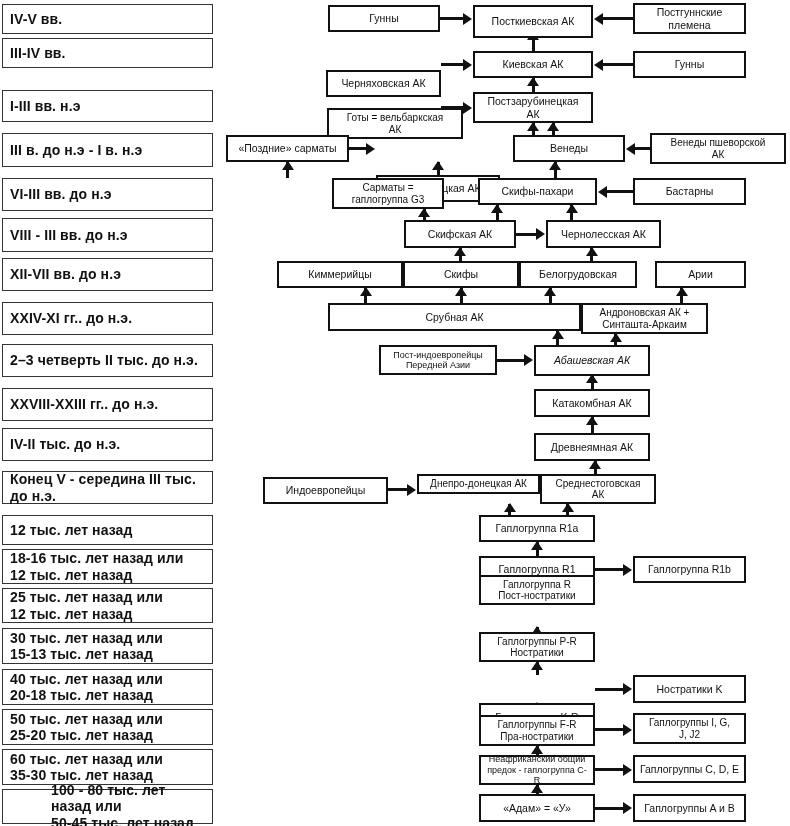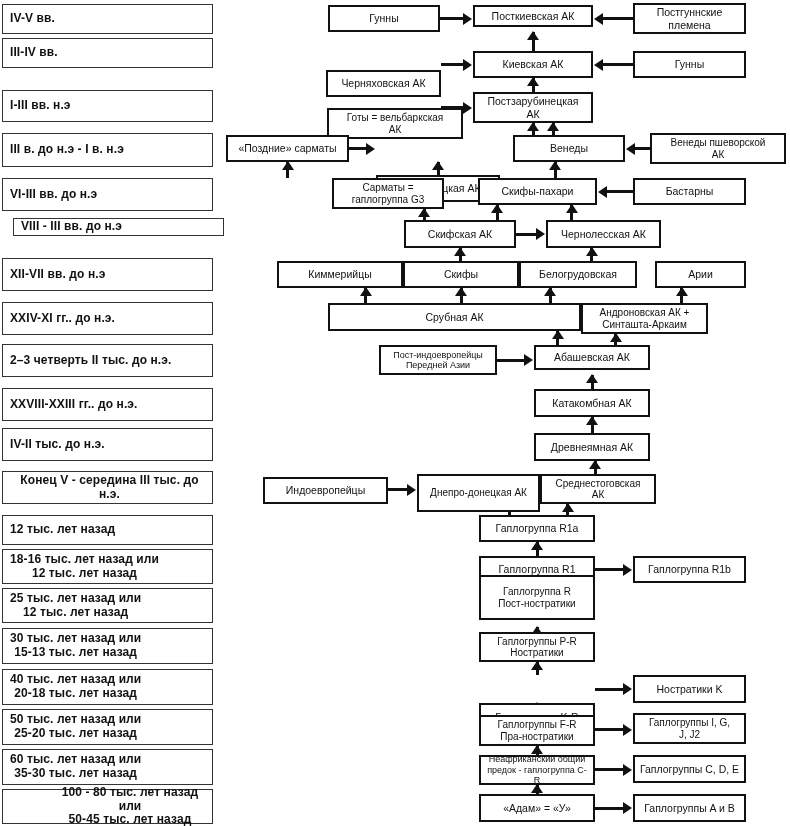--- a/index.html
+++ b/index.html
@@ -27,23 +27,23 @@
     color:#111;
     font-size:11px;
     line-height:1.15;
     padding:1px 3px;
     white-space:pre-line;
   }
   
   .tl{
     border:1px solid #333;
     justify-content:flex-start;
-    text-align:center;
+    text-align:left;
     padding-left:7px;
-    font-size:12px;
+    font-size:14px;
     font-weight:600;
     letter-spacing:.1px;
   }
   .b2{font-size:10.5px;}
   .sm{font-size:10px;}
   .xs{font-size:9px;}
   
   .vline{
     position:absolute;
     background:#111;
@@ -81,21 +81,21 @@
 <body>
 
 <div id="page">
 
   <div id="timeline-column">
       <div class="box tl" style="left: 2px; top: 4px; width: 211px; height: 30px;">IV-V вв.</div>
       <div class="box tl" style="left: 2px; top: 38px; width: 211px; height: 30px;">III-IV вв.</div>
       <div class="box tl" style="left: 2px; top: 90px; width: 211px; height: 32px;">I-III вв. н.э</div>
       <div class="box tl" style="left: 2px; top: 133px; width: 211px; height: 34px;">III в. до н.э - I в. н.э</div>
       <div class="box tl" style="left: 2px; top: 178px; width: 211px; height: 33px;">VI-III вв. до н.э</div>
-      <div class="box tl" style="left: 13px; top: 218px; width: 211px; height: 18px;">VIII - III вв. до н.э</div>
+      <div class="box tl" style="left: 2px; top: 218px; width: 211px; height: 34px;">VIII - III вв. до н.э</div>
       <div class="box tl" style="left: 2px; top: 258px; width: 211px; height: 33px;">XII-VII вв. до н.э</div>
       <div class="box tl" style="left: 2px; top: 302px; width: 211px; height: 33px;">XXIV-XI гг.. до н.э.</div>
       <div class="box tl" style="left: 2px; top: 344px; width: 211px; height: 33px;">2–3 четверть II тыс. до н.э.</div>
       <div class="box tl" style="left: 2px; top: 388px; width: 211px; height: 33px;">XXVIII-XXIII гг.. до н.э.</div>
       <div class="box tl" style="left: 2px; top: 428px; width: 211px; height: 33px;">IV-II тыс. до н.э.</div>
       <div class="box tl" style="left: 2px; top: 471px; width: 211px; height: 33px;">Конец V - середина III тыс. до н.э.</div>
       <div class="box tl" style="left: 2px; top: 515px; width: 211px; height: 30px;">12 тыс. лет назад</div>
       <div class="box tl" style="left: 2px; top: 549px; width: 211px; height: 35px;">18-16 тыс. лет назад или
 12 тыс. лет назад</div>
       <div class="box tl" style="left: 2px; top: 588px; width: 211px; height: 35px;">25 тыс. лет назад или
@@ -210,21 +210,21 @@
       <div class="hline" style="left: 595px; top: 768px; width: 30px;"></div>
       <div class="ar-right" style="left: 623px; top: 763.5px;"></div>
       <div class="vline" style="left: 535.5px; top: 785px; height: 9px;"></div>
       <div class="ar-up" style="left: 531px; top: 784px;"></div>
       <div class="hline" style="left: 595px; top: 806.5px; width: 30px;"></div>
       <div class="ar-right" style="left: 623px; top: 802px;"></div>
     </div>
 
   <div id="node-layer">
       <div class="box b2" style="left: 328px; top: 5px; width: 112px; height: 27px;">Гунны</div>
-      <div class="box b2" style="left: 473px; top: 5px; width: 120px; height: 22px;">Посткиевская АК</div>
+      <div class="box b2" style="left: 473px; top: 5px; width: 120px; height: 33px;">Посткиевская АК</div>
       <div class="box b2" style="left: 633px; top: 3px; width: 113px; height: 31px;">Постгуннские
 племена</div>
       <div class="box b2" style="left: 326px; top: 51px; width: 115px; height: 27px; margin-top: 19px;">Черняховская АК</div>
       <div class="box b2" style="left: 473px; top: 51px; width: 120px; height: 27px;">Киевская АК</div>
       <div class="box b2" style="left: 633px; top: 51px; width: 113px; height: 27px;">Гунны</div>
       <div class="box sm" style="left: 327px; top: 108px; width: 136px; height: 31px;">Готы = вельбаркская
 АК</div>
       <div class="box b2" style="left: 473px; top: 92px; width: 120px; height: 31px;">Постзарубинецкая
 АК</div>
       <div class="box b2" style="left: 226px; top: 135px; width: 123px; height: 27px;">«Поздние» сарматы</div>
@@ -240,31 +240,31 @@
       <div class="box b2" style="left: 546px; top: 220px; width: 115px; height: 28px;">Чернолесская АК</div>
       <div class="box b2" style="left: 277px; top: 261px; width: 126px; height: 27px;">Киммерийцы</div>
       <div class="box b2" style="left: 403px; top: 261px; width: 116px; height: 27px;">Скифы</div>
       <div class="box b2" style="left: 519px; top: 261px; width: 118px; height: 27px;">Белогрудовская</div>
       <div class="box b2" style="left: 655px; top: 261px; width: 91px; height: 27px;">Арии</div>
       <div class="box b2" style="left: 328px; top: 303px; width: 253px; height: 28px;">Срубная АК</div>
       <div class="box sm" style="left: 581px; top: 303px; width: 127px; height: 31px;">Андроновская АК +
 Синташта-Аркаим</div>
       <div class="box xs" style="left: 379px; top: 345px; width: 118px; height: 30px;">Пост-индоевропейцы
 Передней Азии</div>
-      <div class="box b2" style="left: 534px; top: 345px; width: 116px; height: 25px;">Абашевская АК</div>
+      <div class="box b2" style="left: 534px; top: 345px; width: 116px; height: 31px; font-style: italic;">Абашевская АК</div>
       <div class="box b2" style="left: 534px; top: 389px; width: 116px; height: 28px;">Катакомбная АК</div>
       <div class="box b2" style="left: 534px; top: 433px; width: 116px; height: 28px;">Древнеямная АК</div>
       <div class="box b2" style="left: 263px; top: 477px; width: 125px; height: 27px;">Индоевропейцы</div>
-      <div class="box sm" style="left: 417px; top: 474px; width: 123px; height: 38px;">Днепро-донецкая АК</div>
+      <div class="box sm" style="left: 417px; top: 474px; width: 123px; height: 20px;">Днепро-донецкая АК</div>
       <div class="box sm" style="left: 540px; top: 474px; width: 116px; height: 30px;">Среднестоговская
 АК</div>
       <div class="box b2" style="left: 479px; top: 515px; width: 116px; height: 27px;">Гаплогруппа R1a</div>
       <div class="box b2" style="left: 479px; top: 556px; width: 116px; height: 27px;">Гаплогруппа R1</div>
       <div class="box b2" style="left: 633px; top: 556px; width: 113px; height: 27px;">Гаплогруппа R1b</div>
-      <div class="box sm" style="left: 479px; top: 575px; width: 116px; height: 45px;">Гаплогруппа R
+      <div class="box sm" style="left: 479px; top: 575px; width: 116px; height: 30px;">Гаплогруппа R
 Пост-ностратики</div>
       <div class="box sm" style="left: 479px; top: 632px; width: 116px; height: 30px;">Гаплогруппы P-R
 Ностратики</div>
       <div class="box b2" style="left: 479px; top: 675px; width: 116px; height: 28px; margin-top: 28px;">Гаплогруппы K-R</div>
       <div class="box b2" style="left: 633px; top: 675px; width: 113px; height: 28px;">Ностратики K</div>
       <div class="box sm" style="left: 479px; top: 715px; width: 116px; height: 31px;">Гаплогруппы F-R
 Пра-ностратики</div>
       <div class="box sm" style="left: 633px; top: 713px; width: 113px; height: 31px;">Гаплогруппы I, G,
 J, J2</div>
       <div class="box xs" style="left: 479px; top: 755px; width: 116px; height: 30px;">Неафриканский общий

